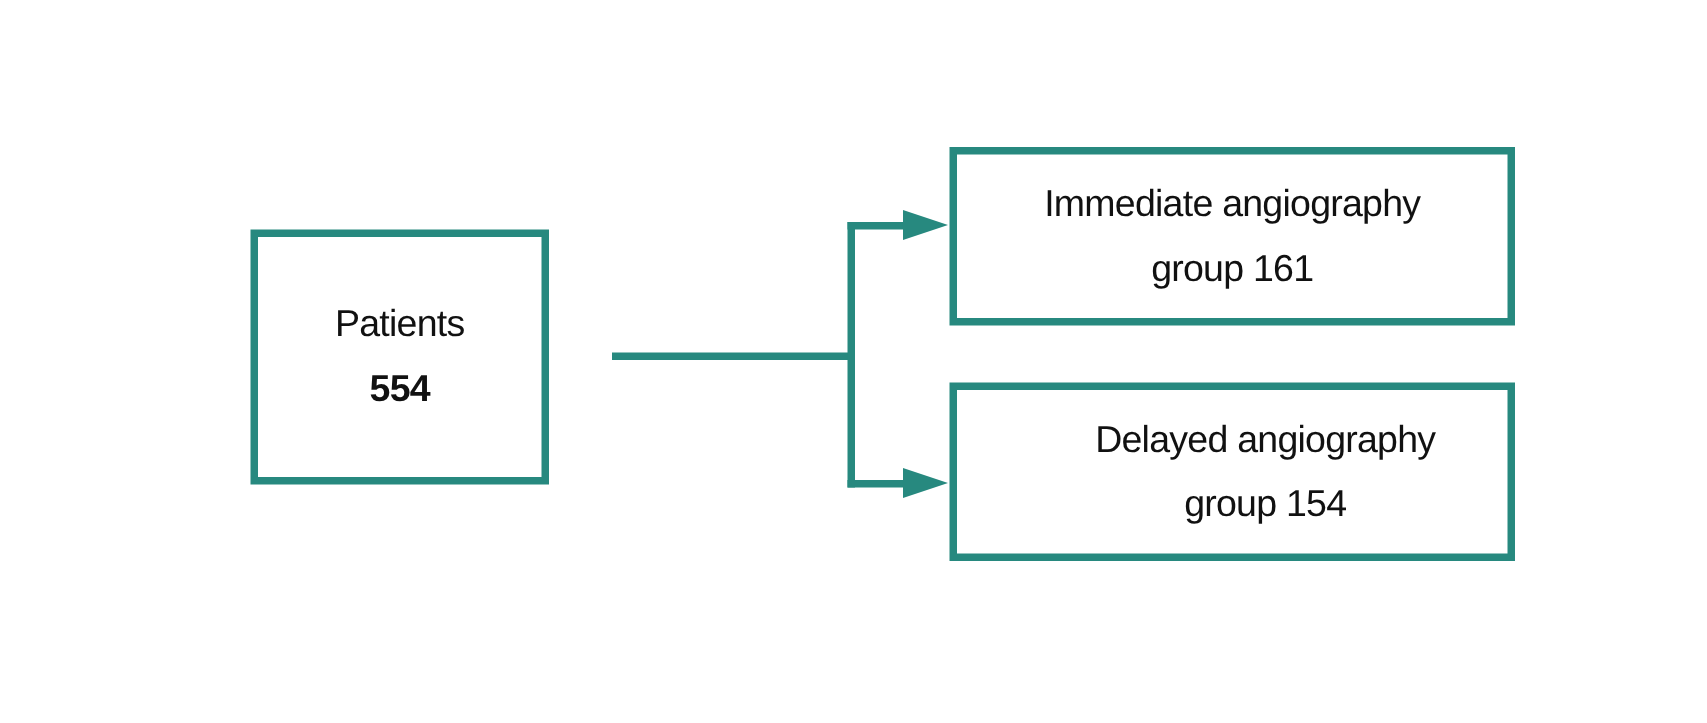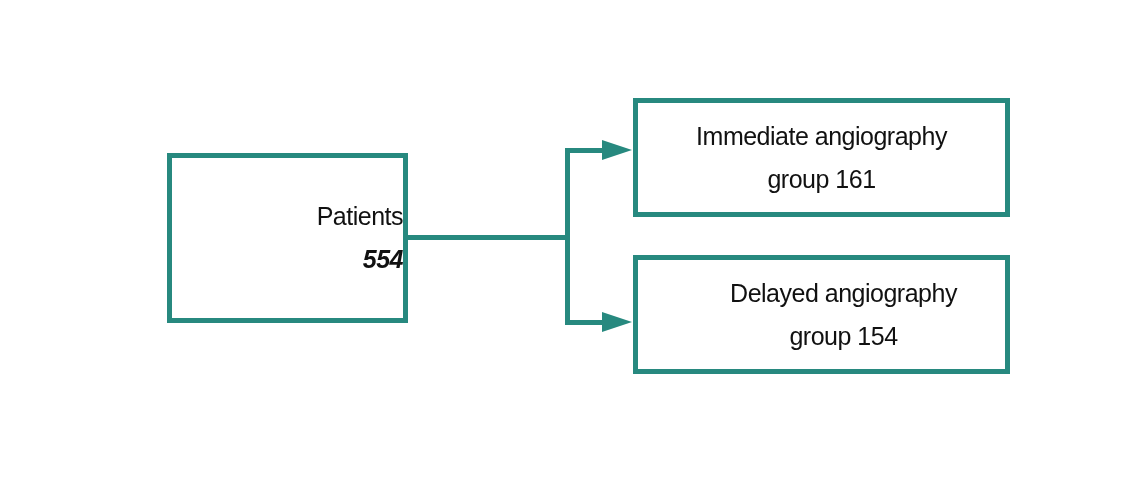--- a/index.html
+++ b/index.html
@@ -30,23 +30,23 @@
     text-align: center;
   }
   .box .line {
     font-size: 25px;
     line-height: 43px;
     letter-spacing: -0.5px;
     font-stretch: semi-condensed;
     color: var(--text);
     white-space: nowrap;
   }
-  .box .line.bold { font-weight: bold; font-style: italic; }
+  .box .line.bold { font-weight: bold; }
 
-  .box.root      { left: 167px; top: 153px; width: 241px; height: 170px; align-items: flex-end; }
+  .box.root      { left: 167px; top: 153px; width: 199px; height: 170px; }
   .box.immediate { left: 633px; top:  98px; width: 377px; height: 119px; }
   .box.delayed   { left: 633px; top: 255px; width: 377px; height: 119px; padding-left: 44px; }
 
   .hline, .vline {
     position: absolute;
     background: var(--accent);
   }
   .hline.main          { left: 408px; top: 235px; width: 162px; height: 5px; }
   .vline.trunk         { left: 565px; top: 148px; width: 5px;  height: 177px; }
   .hline.branch-top    { left: 565px; top: 148px; width: 40px; height: 5px; }

